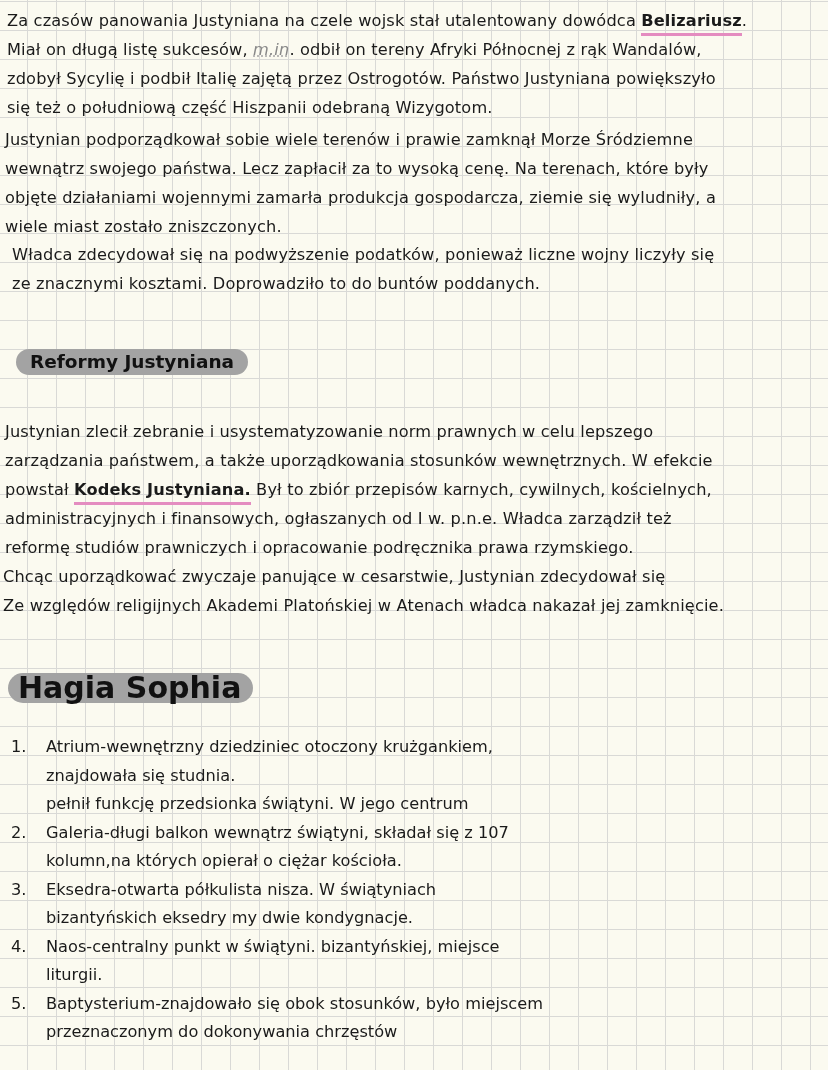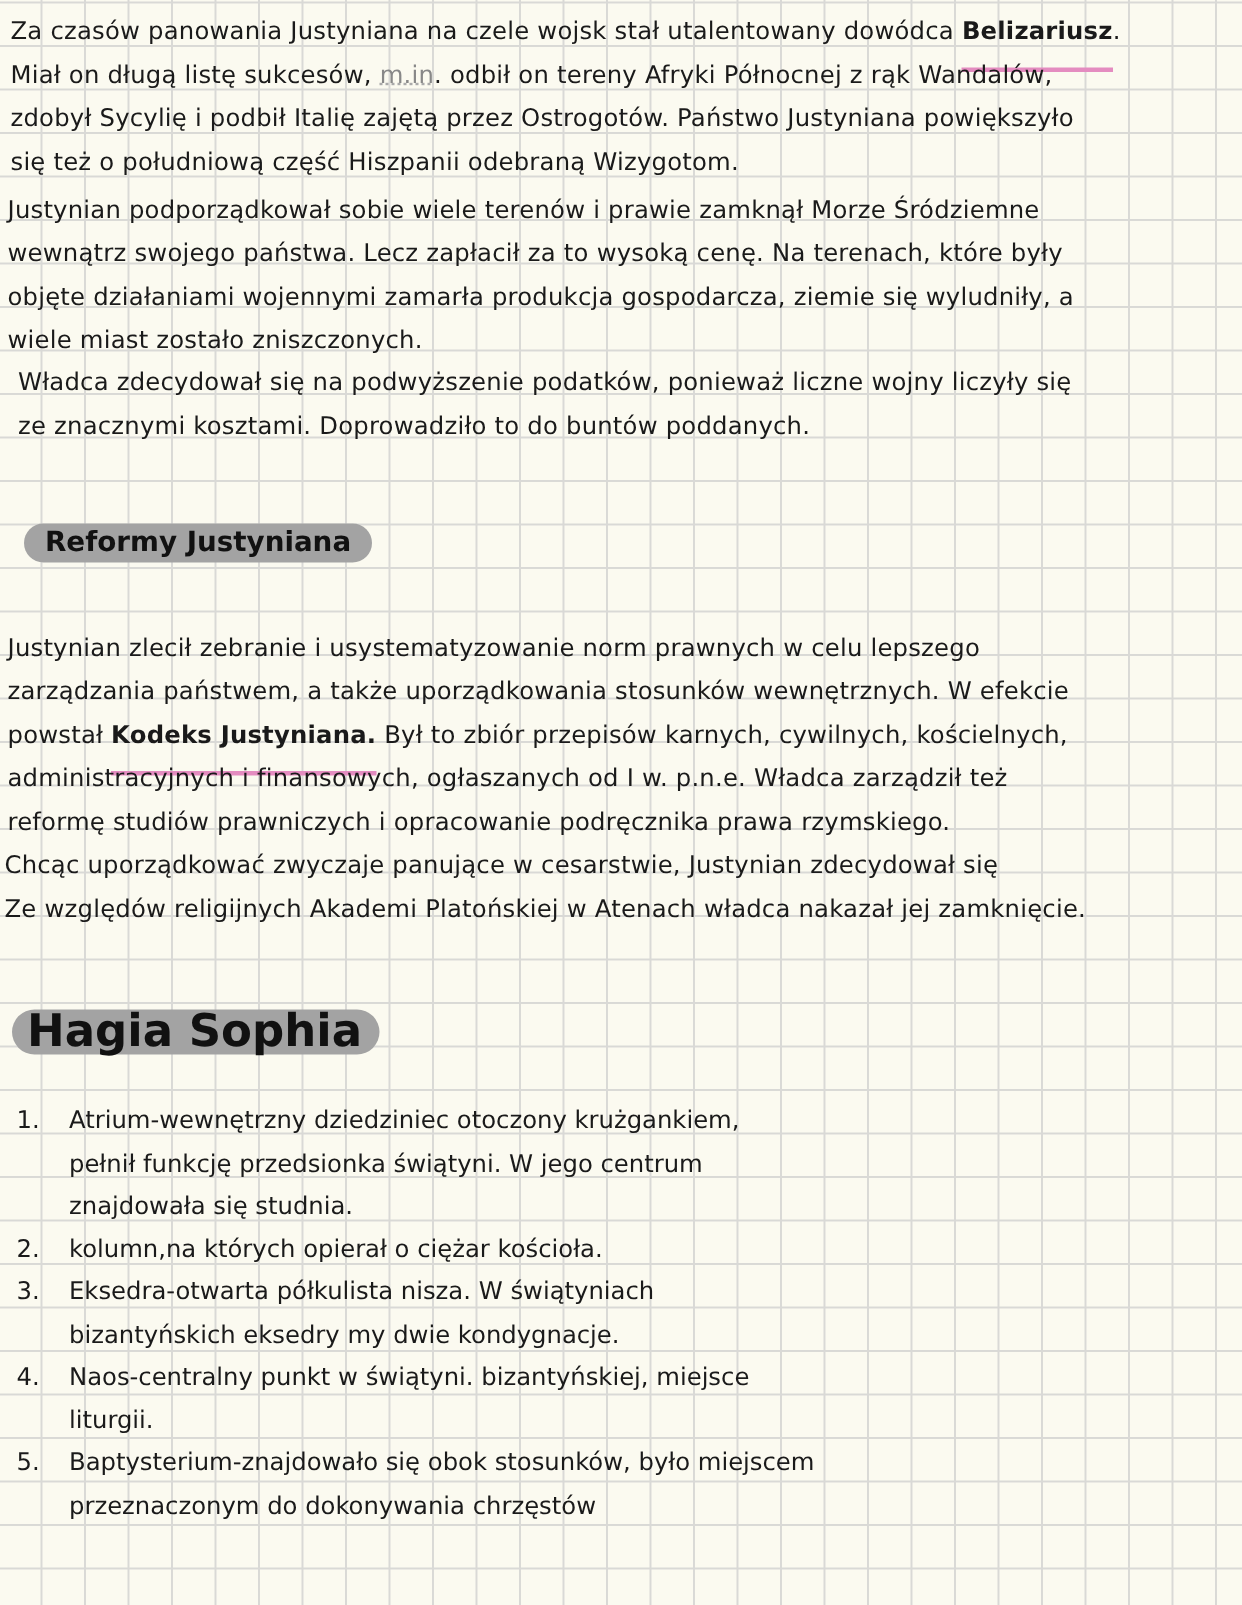--- a/index.html
+++ b/index.html
@@ -20,23 +20,23 @@
     font-size: 16.2px; line-height: 29px; letter-spacing: 0.15px;
     white-space: nowrap;
   }
   .line { display: block; height: 29px; }
   .kw {
     font-weight: bold;
     background-image: linear-gradient(#e48cc0, #e48cc0);
     background-repeat: no-repeat;
     background-size: 100% 3px;
     background-position: 0 100%;
-    padding-bottom: 18px;
+    padding-bottom: 6px;
   }
-  .dotted { color: #888; text-decoration: underline dotted #aaa; }
+  .dotted { color: #888; text-decoration: underline dotted #aaa; font-style: italic; }
   .heading {
     position: absolute; font-weight: bold; color: #111;
     background: #a3a3a3; border-radius: 16px;
   }
   .h2 { left: 16px; top: 349px; height: 26px; padding: 0 14px; font-size: 18.5px; line-height: 26px; }
   .h1 { left: 8px; top: 673px; height: 30px; padding: 0 12px 0 10px; font-size: 30px; line-height: 30px; }
   .list { position: absolute; left: 0; top: 733px; margin: 0; padding: 0; list-style: none; }
   .item { position: relative; font-size: 16.2px; line-height: 28.5px; white-space: nowrap; }
   .num { position: absolute; left: 11px; width: 26px; }
   .item-line { display: block; padding-left: 46px; height: 28.5px; }
@@ -79,25 +79,26 @@
     <span class="line">Chcąc uporządkować zwyczaje panujące w cesarstwie, Justynian zdecydował się</span>
     <span class="line">Ze względów religijnych Akademi Platońskiej w Atenach władca nakazał jej zamknięcie.</span>
   </p>
 
   <div class="heading h1">Hagia Sophia</div>
 
   <ol class="list">
     <li class="item">
       <span class="num">1.</span>
       <span class="item-line">Atrium-wewnętrzny dziedziniec otoczony krużgankiem,</span>
+      <span class="item-line">znajdowała się studnia.</span>
       <span class="item-line">pełnił funkcję przedsionka świątyni. W jego centrum</span>
-      <span class="item-line">znajdowała się studnia.</span>
     </li>
     <li class="item">
       <span class="num">2.</span>
+      <span class="item-line">Galeria-długi balkon wewnątrz świątyni, składał się z 107</span>
       <span class="item-line">kolumn,na których opierał o ciężar kościoła.</span>
     </li>
     <li class="item">
       <span class="num">3.</span>
       <span class="item-line">Eksedra-otwarta półkulista nisza. W świątyniach</span>
       <span class="item-line">bizantyńskich eksedry my dwie kondygnacje.</span>
     </li>
     <li class="item">
       <span class="num">4.</span>
       <span class="item-line">Naos-centralny punkt w świątyni. bizantyńskiej, miejsce</span>

